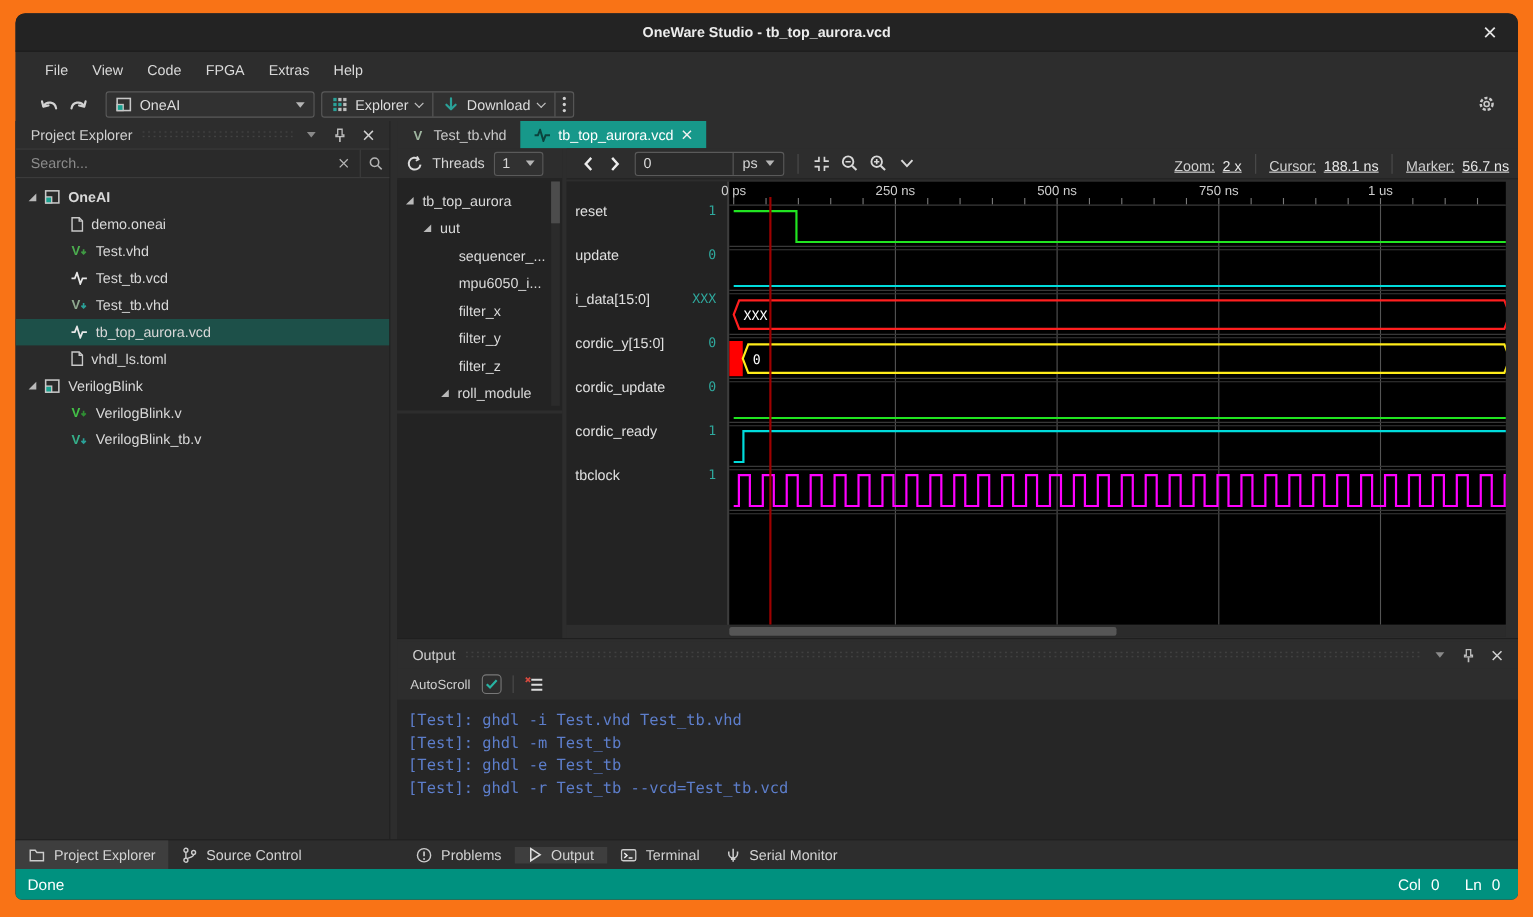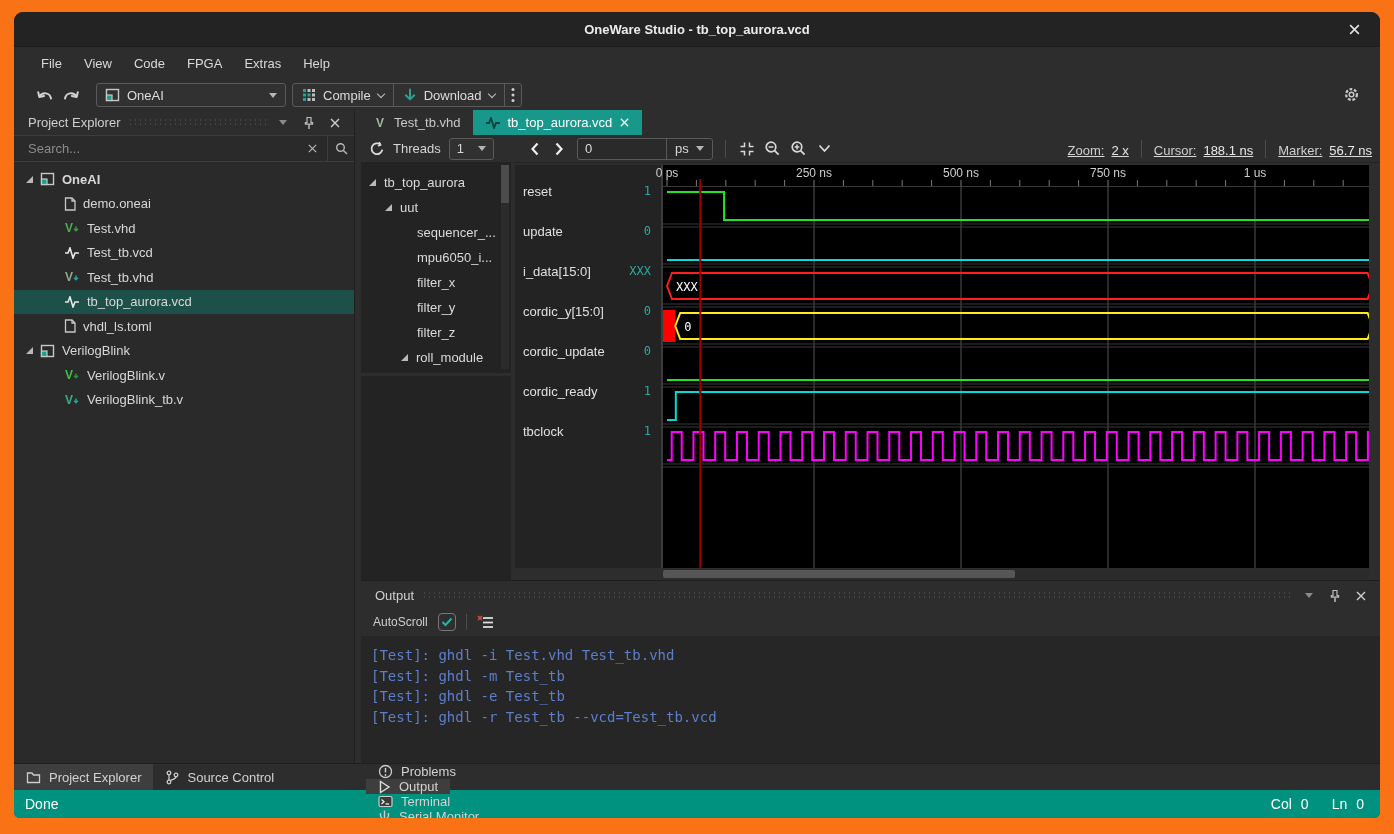--- a/index.html
+++ b/index.html
@@ -96,21 +96,21 @@
   .output { flex:1; display:flex; flex-direction:column; min-height:0; background:#2d2d2d; }
   .out-toolbar { height:28px; flex:none; display:flex; align-items:center; gap:10px; padding:0 12px; font-size:12px; color:#cfcfcf; }
   .checkbox { width:18px; height:18px; border:1.5px solid #787878; border-radius:4px; background:#2e2e2e; display:flex; align-items:center; justify-content:center; }
   .ot-sep { width:1px; height:16px; background:#4c4c4c; }
   .console { flex:1; background:#262626; padding:9px 0 0 10px; font-family:"DejaVu Sans Mono", monospace; font-size:14px; color:#5d7ecb; line-height:20.5px; overflow:hidden; }
 
   
   .bottom-tabs { height:27px; flex:none; background:#2d2d2d; border-top:1px solid #1f1f1f; position:relative; display:flex; align-items:stretch; }
   .btab { display:flex; align-items:center; gap:8px; padding:0 12px; font-size:13px; color:#d2d2d2; }
   .btab.active { background:#3e3e3e; }
-  .bt-right { position:absolute; left:352px; top:0; bottom:0; display:flex; align-items:flex-start;flex-direction:column; }
+  .bt-right { position:absolute; left:352px; top:0; bottom:0; display:flex; align-items:center; }
   .statusbar { height:28px; flex:none; background:#00917f; color:#fff; display:flex; align-items:center; font-size:14px; padding:0 16px 0 11px; }
   .statusbar .sright { margin-left:auto; display:flex; gap:9px; }
   .statusbar .sright .sv { margin-right:14px; }
   .statusbar .sright .sv:last-child { margin-right:0; }
 </style>
 </head>
 <body>
 
 <div id="screen">
   <div id="window">
@@ -165,21 +165,21 @@
                 <rect x="5.5" y="1" width="3" height="3" fill="#bdbdbd"></rect>
                 <rect x="10" y="1" width="3" height="3" fill="#bdbdbd"></rect>
               <rect x="1" y="5.5" width="3" height="3" fill="#2aa198"></rect>
                 <rect x="5.5" y="5.5" width="3" height="3" fill="#2aa198"></rect>
                 <rect x="10" y="5.5" width="3" height="3" fill="#bdbdbd"></rect>
               <rect x="1" y="10" width="3" height="3" fill="#2aa198"></rect>
                 <rect x="5.5" y="10" width="3" height="3" fill="#bdbdbd"></rect>
                 <rect x="10" y="10" width="3" height="3" fill="#bdbdbd"></rect>
             </svg>
           </span>
-          <span>Compile</span>
+          <span>Explorer</span>
           <span class="chev"></span>
         </div>
         <div class="gsep"></div>
         <div class="gbtn">
           <span class="ic">
             <svg width="14" height="15" viewBox="0 0 14 15">
                 <path d="M7 1.5 V11 M2.8 7.2 L7 11.4 L11.2 7.2" fill="none" stroke="#2aa198" stroke-width="2" stroke-linecap="round" stroke-linejoin="round"></path>
               </svg>
           </span>
           <span>Download</span>

